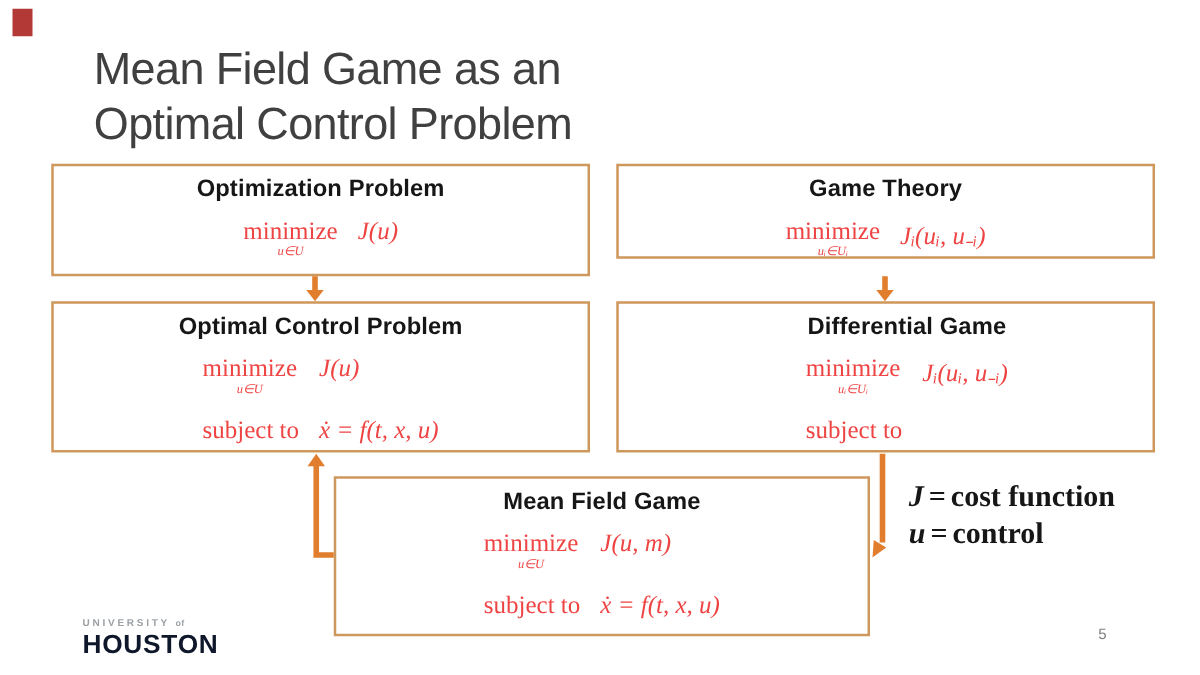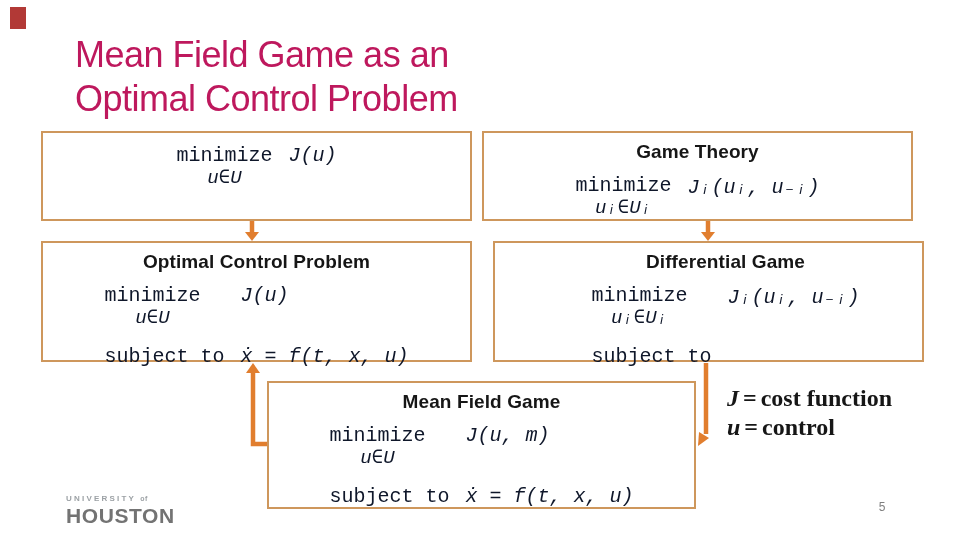--- a/index.html
+++ b/index.html
@@ -3,70 +3,71 @@
 <meta charset="utf-8">
 <style>
   html,body{margin:0;padding:0;}
   body{width:960px;height:540px;background:#ffffff;position:relative;overflow:hidden;
        font-family:"Liberation Sans","DejaVu Sans",sans-serif;}
   .slide{position:absolute;inset:0;width:960px;height:540px;background:#fff;}
 
   .corner-mark{position:absolute;left:10px;top:7px;width:16px;height:22px;background:#b23936;}
 
   .title{position:absolute;left:75px;top:33px;font-size:36px;line-height:44px;
-         color:#be185d;letter-spacing:-0.5px;font-weight:400;}
+         color:#404040;letter-spacing:-0.5px;font-weight:400;}
 
   .box{position:absolute;border:2px solid #ce975c;background:#fff;box-sizing:border-box;
        display:flex;flex-direction:column;align-items:center;}
   .box-optimization{left:41px;top:131px;width:431px;height:90px;}
-  .box-game-theory{left:482px;top:131px;width:431px;height:90px;}
+  .box-game-theory{left:493px;top:131px;width:431px;height:76px;}
   .box-optimal-control{left:41px;top:241px;width:431px;height:121px;}
   .box-differential-game{left:493px;top:241px;width:431px;height:121px;padding-left:34px;}
   .box-mean-field{left:267px;top:381px;width:429px;height:128px;}
 
   .box-heading{font-size:19px;font-weight:700;color:#161616;margin-top:8px;letter-spacing:0.1px;}
 
   .math-grid{display:grid;grid-template-columns:auto auto;column-gap:30px;row-gap:4px;
              justify-content:center;justify-items:start;align-items:start;margin-top:11px;
-             font-family:Liberation Mono, monospace;font-size:20px;color:#0f172a;gap:16px;}
+             font-family:Liberation Serif, serif;font-size:20px;color:#ef4444;gap:16px;}
   .min-stack{display:inline-flex;flex-direction:column;align-items:center;}
   .op{font-style:normal;}
-  .sub{font-size:19px;font-style:italic;margin-top:-2px;}
+  .sub{font-size:10px;font-style:italic;margin-top:-2px;}
   .expr{font-style:italic;}
 
   .legend{position:absolute;left:727px;top:384px;
           font-family:"Liberation Serif","DejaVu Serif",serif;font-size:24px;color:#161616;}
   .legend-line{height:29px;line-height:29px;white-space:nowrap;}
   .legend-var{font-style:italic;font-weight:700;}
   .legend-eq{font-weight:700;padding:0 4px;}
   .legend-desc{font-weight:700;}
 
   .arrows{position:absolute;left:0;top:0;width:960px;height:540px;pointer-events:none;}
 
   .uh-logo{position:absolute;left:66px;top:494px;}
   .uh-univ{font-size:8px;letter-spacing:2.2px;color:#9ca1a5;font-weight:700;}
   .uh-of{font-size:7px;letter-spacing:0.5px;color:#9ca1a5;}
-  .uh-houston{font-size:21px;font-weight:700;letter-spacing:0.6px;color:#737373;margin-top:1px;}
+  .uh-houston{font-size:21px;font-weight:700;letter-spacing:0.6px;color:#0f172a;margin-top:1px;}
 
   .page-number{position:absolute;left:872px;top:500px;width:20px;text-align:center;
                font-size:12px;color:#7f7f7f;}
 </style>
 </head>
 <body>
 
 <div class="slide">
 
   <div class="corner-mark"></div>
 
   <div class="title">
     <div>Mean Field Game as an</div>
     <div>Optimal Control Problem</div>
   </div>
 
   <div class="box box-optimization">
+    <div class="box-heading">Optimization Problem</div>
     <div class="math-grid">
       <div class="min-stack">
         <span class="op">minimize</span>
         <span class="sub">u∈U</span>
       </div>
       <div class="expr">J(u)</div>
     </div>
   </div>
 
   <div class="box box-game-theory">

